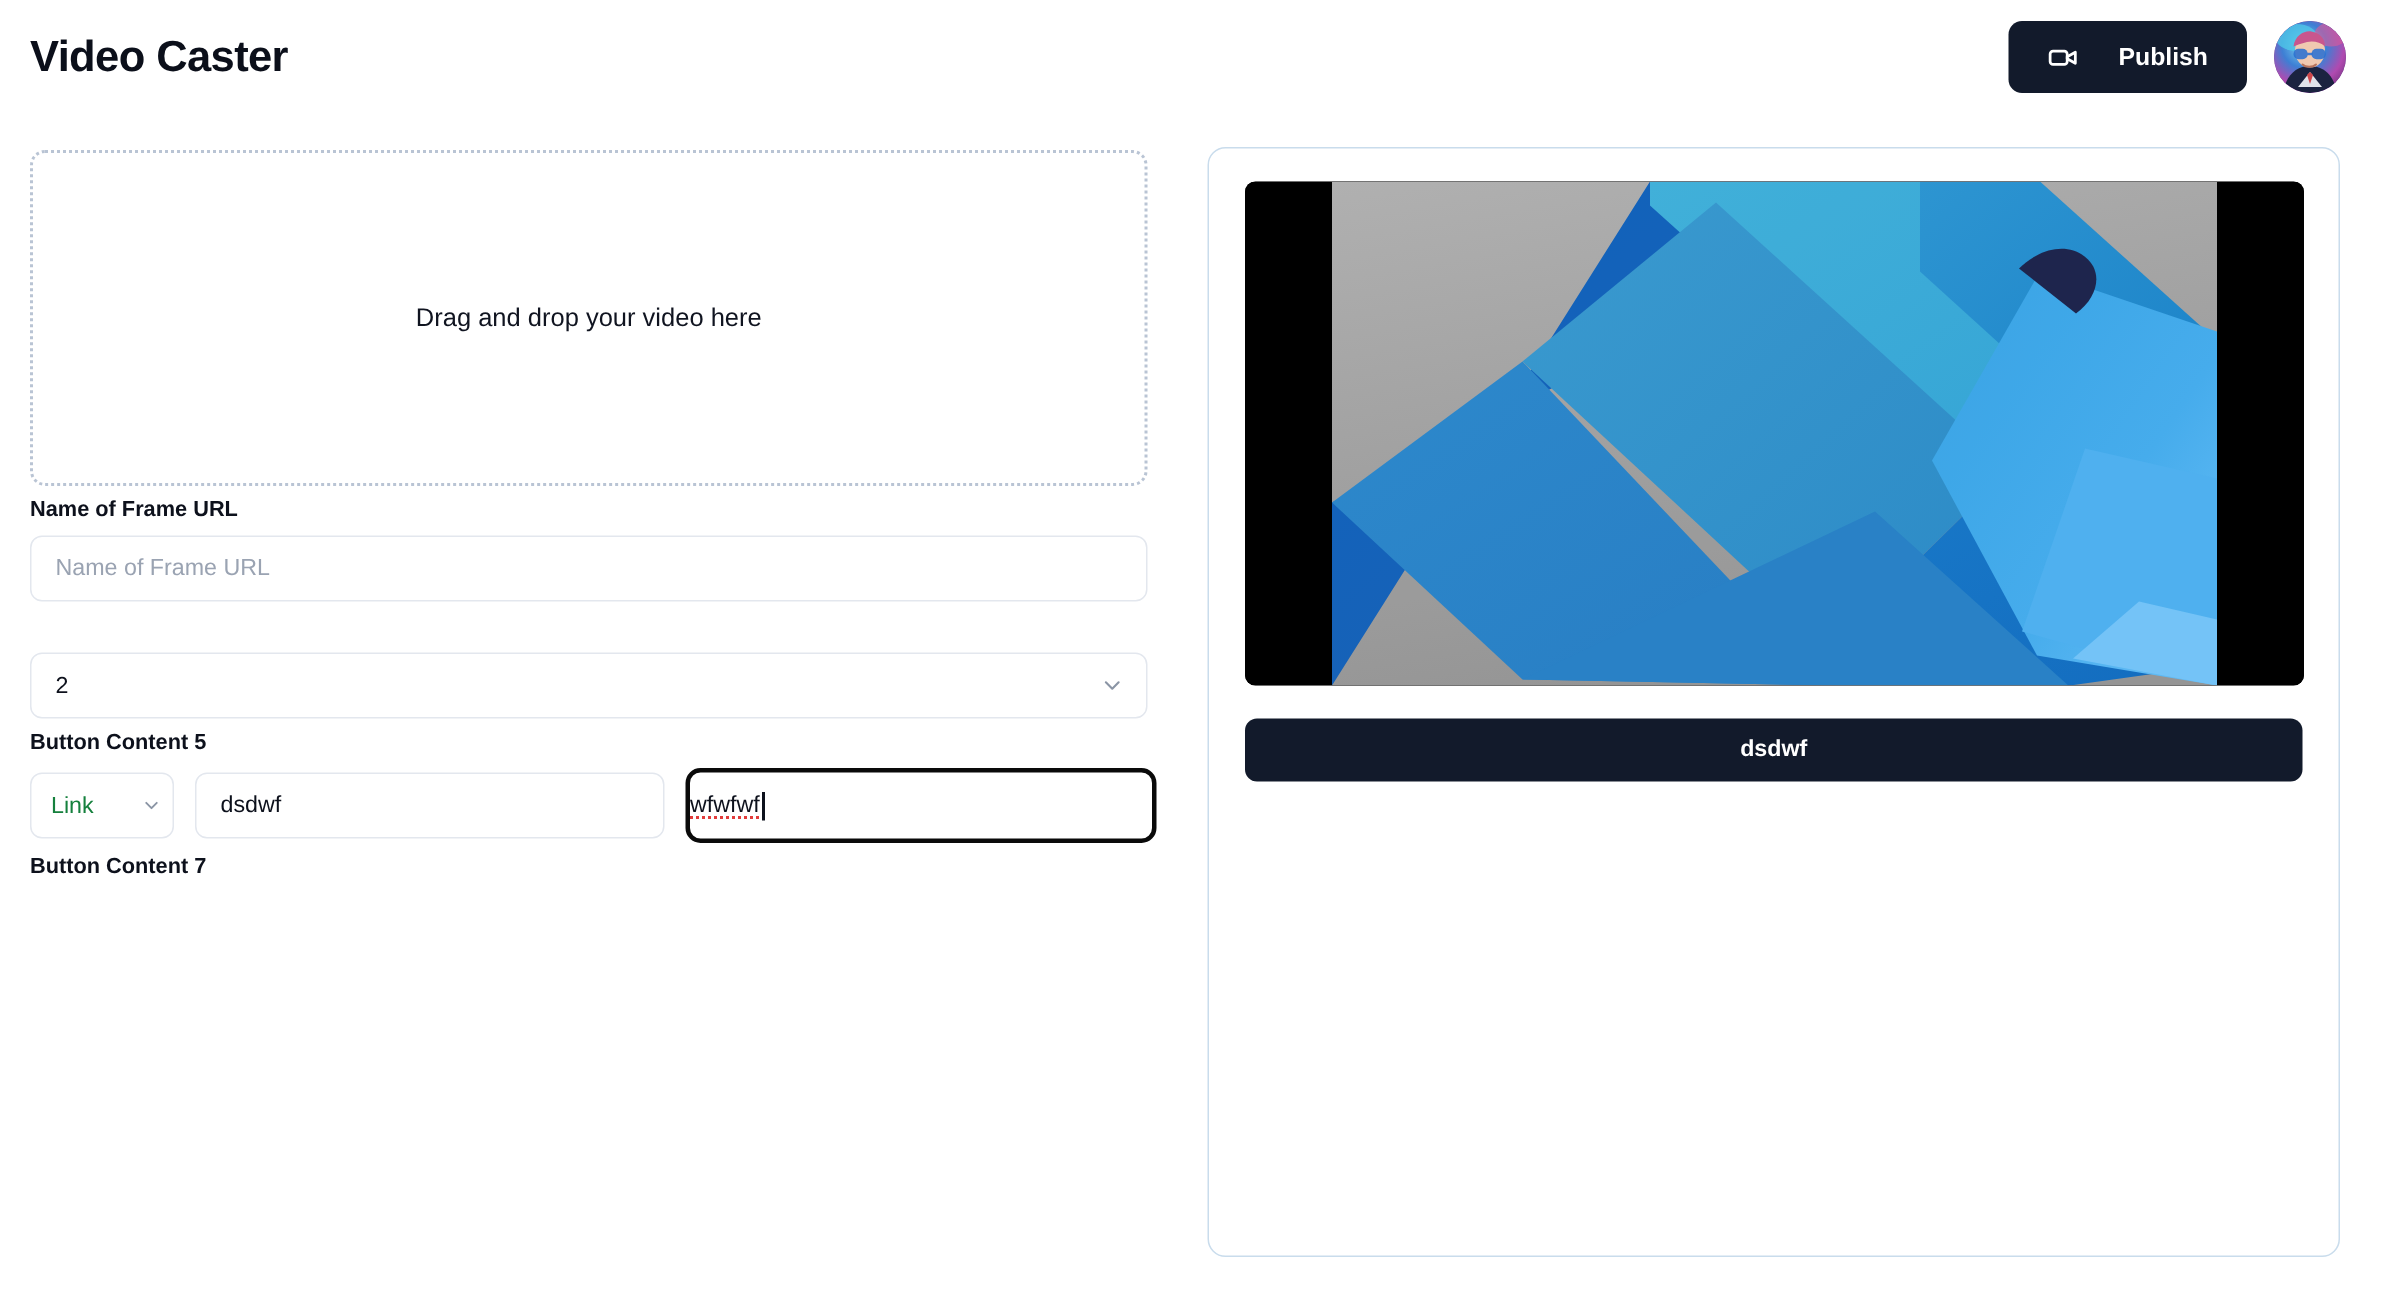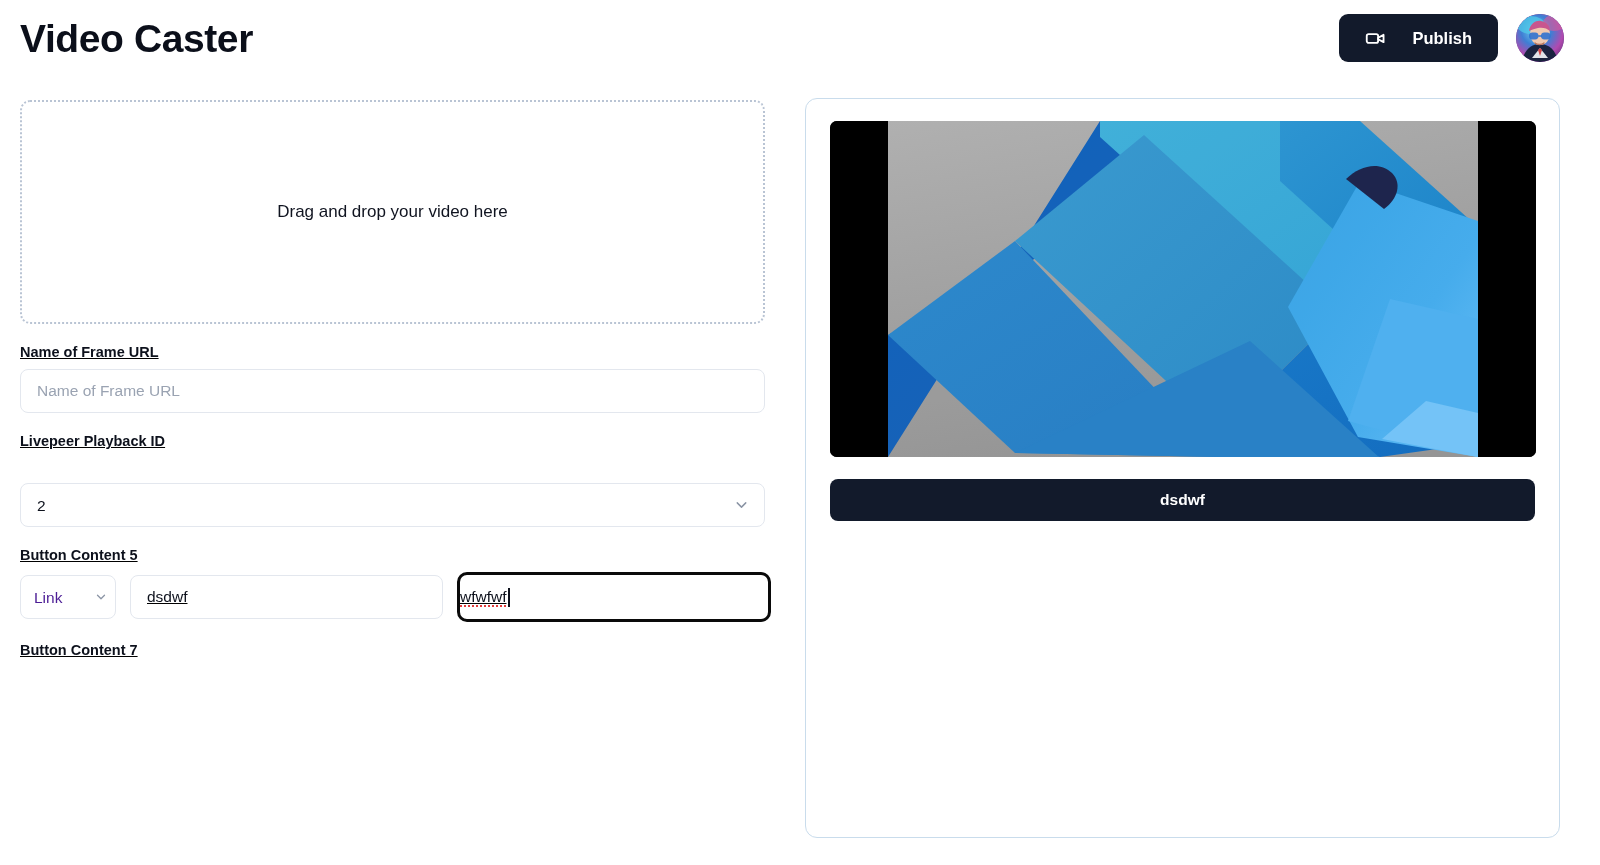--- a/index.html
+++ b/index.html
@@ -18,21 +18,21 @@
     top: 0; left: 0;
     width: 1600px;
     height: 76px;
     display: flex;
     align-items: center;
     justify-content: space-between;
     padding: 0 36px 0 20px;
   }
 
   .app-title {
-    font-size: 39px;
+    font-size: 29px;
     font-weight: bold;
     color: #0b0f1a;
     letter-spacing: -0.4px;
     line-height: 1;
   }
 
   .header-right {
     display: flex;
     align-items: center;
     gap: 18px;
@@ -107,21 +107,21 @@
 
   
   .field-label {
     font-size: 14.5px;
     font-weight: bold;
     color: #0d111c;
     margin-bottom: 9px;
     display: block;
   }
 
-  .group { margin-top: 20px; text-decoration: underline; }
+  .group { margin-top: 8px; }
 
   .text-input {
     width: 100%;
     height: 44px;
     border: 1px solid #e3e7ee;
     border-radius: 8px;
     background: #ffffff;
     padding: 0 16px;
     font-family: "Liberation Sans", sans-serif;
     font-size: 15.5px;
@@ -174,21 +174,21 @@
   }
   .mini-select {
     width: 96px;
     height: 44px;
     border: 1px solid #e3e7ee;
     border-radius: 8px;
     background: #ffffff;
     padding: 0 22px 0 13px;
     font-family: "Liberation Sans", sans-serif;
     font-size: 15.5px;
-    color: #4c1d95;
+    color: #15803d;
     appearance: none;
     -webkit-appearance: none;
     outline: none;
     cursor: pointer;
     overflow: hidden;
     text-overflow: ellipsis;
     white-space: nowrap;
   }
   .mini-chev {
     position: absolute;
@@ -339,21 +339,20 @@
     <div class="dropzone">
       <div class="dropzone-text">Drag and drop your video here</div>
     </div>
 
     <div class="group">
       <label class="field-label">Name of Frame URL</label>
       <input class="text-input" type="text" placeholder="Name of Frame URL" style="">
     </div>
 
     <div class="group">
-      <label class="field-label">Livepeer Playback ID</label>
     </div>
 
     <div class="select-wrap">
       <select class="big-select">
         <option>2</option>
       </select>
       <span class="chev">
         <svg width="17" height="17" viewBox="0 0 24 24" fill="none" stroke="#8b95a5" stroke-width="2" stroke-linecap="round" stroke-linejoin="round">
           <polyline points="6 9 12 15 18 9"></polyline>
         </svg>

